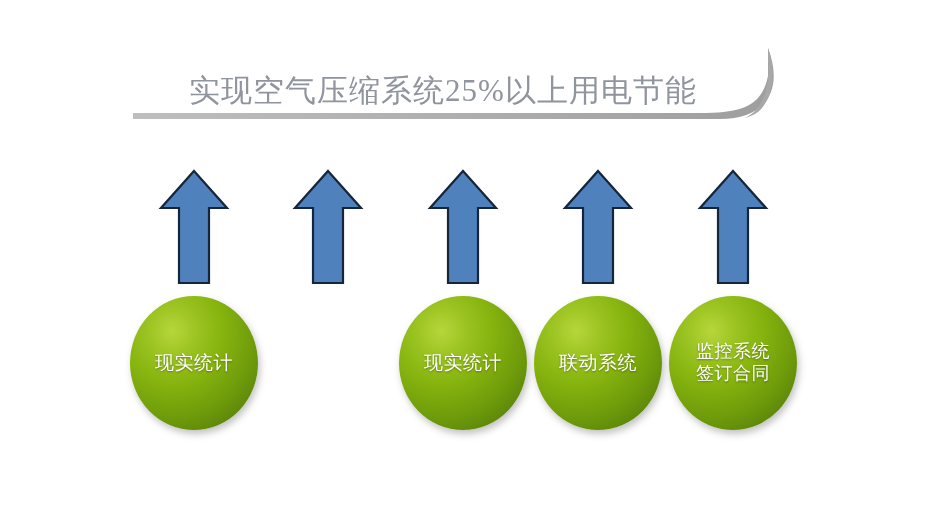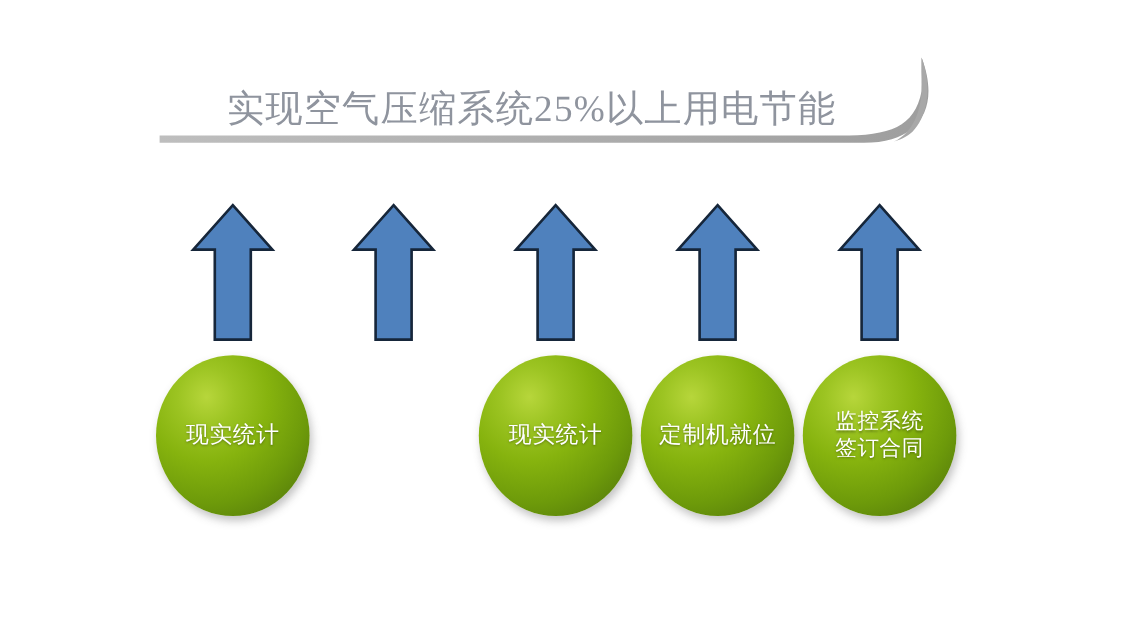--- a/index.html
+++ b/index.html
@@ -169,21 +169,21 @@
       </div>
     </div>
 
     <div class="step step-3">
       <div class="arrow">
         <svg viewBox="0 0 72 118" xmlns="http://www.w3.org/2000/svg">
           <polygon points="36,3 69,40 51,40 51,115 21,115 21,40 3,40" fill="#4F81BD" stroke="#16263A" stroke-width="2.2" stroke-linejoin="miter"></polygon>
         </svg>
       </div>
       <div class="node">
-        <span class="node-label">定制机就位</span>
+        <span class="node-label">联动系统</span>
       </div>
     </div>
 
     <div class="step step-4">
       <div class="arrow">
         <svg viewBox="0 0 72 118" xmlns="http://www.w3.org/2000/svg">
           <polygon points="36,3 69,40 51,40 51,115 21,115 21,40 3,40" fill="#4F81BD" stroke="#16263A" stroke-width="2.2" stroke-linejoin="miter"></polygon>
         </svg>
       </div>
       <div class="node">

